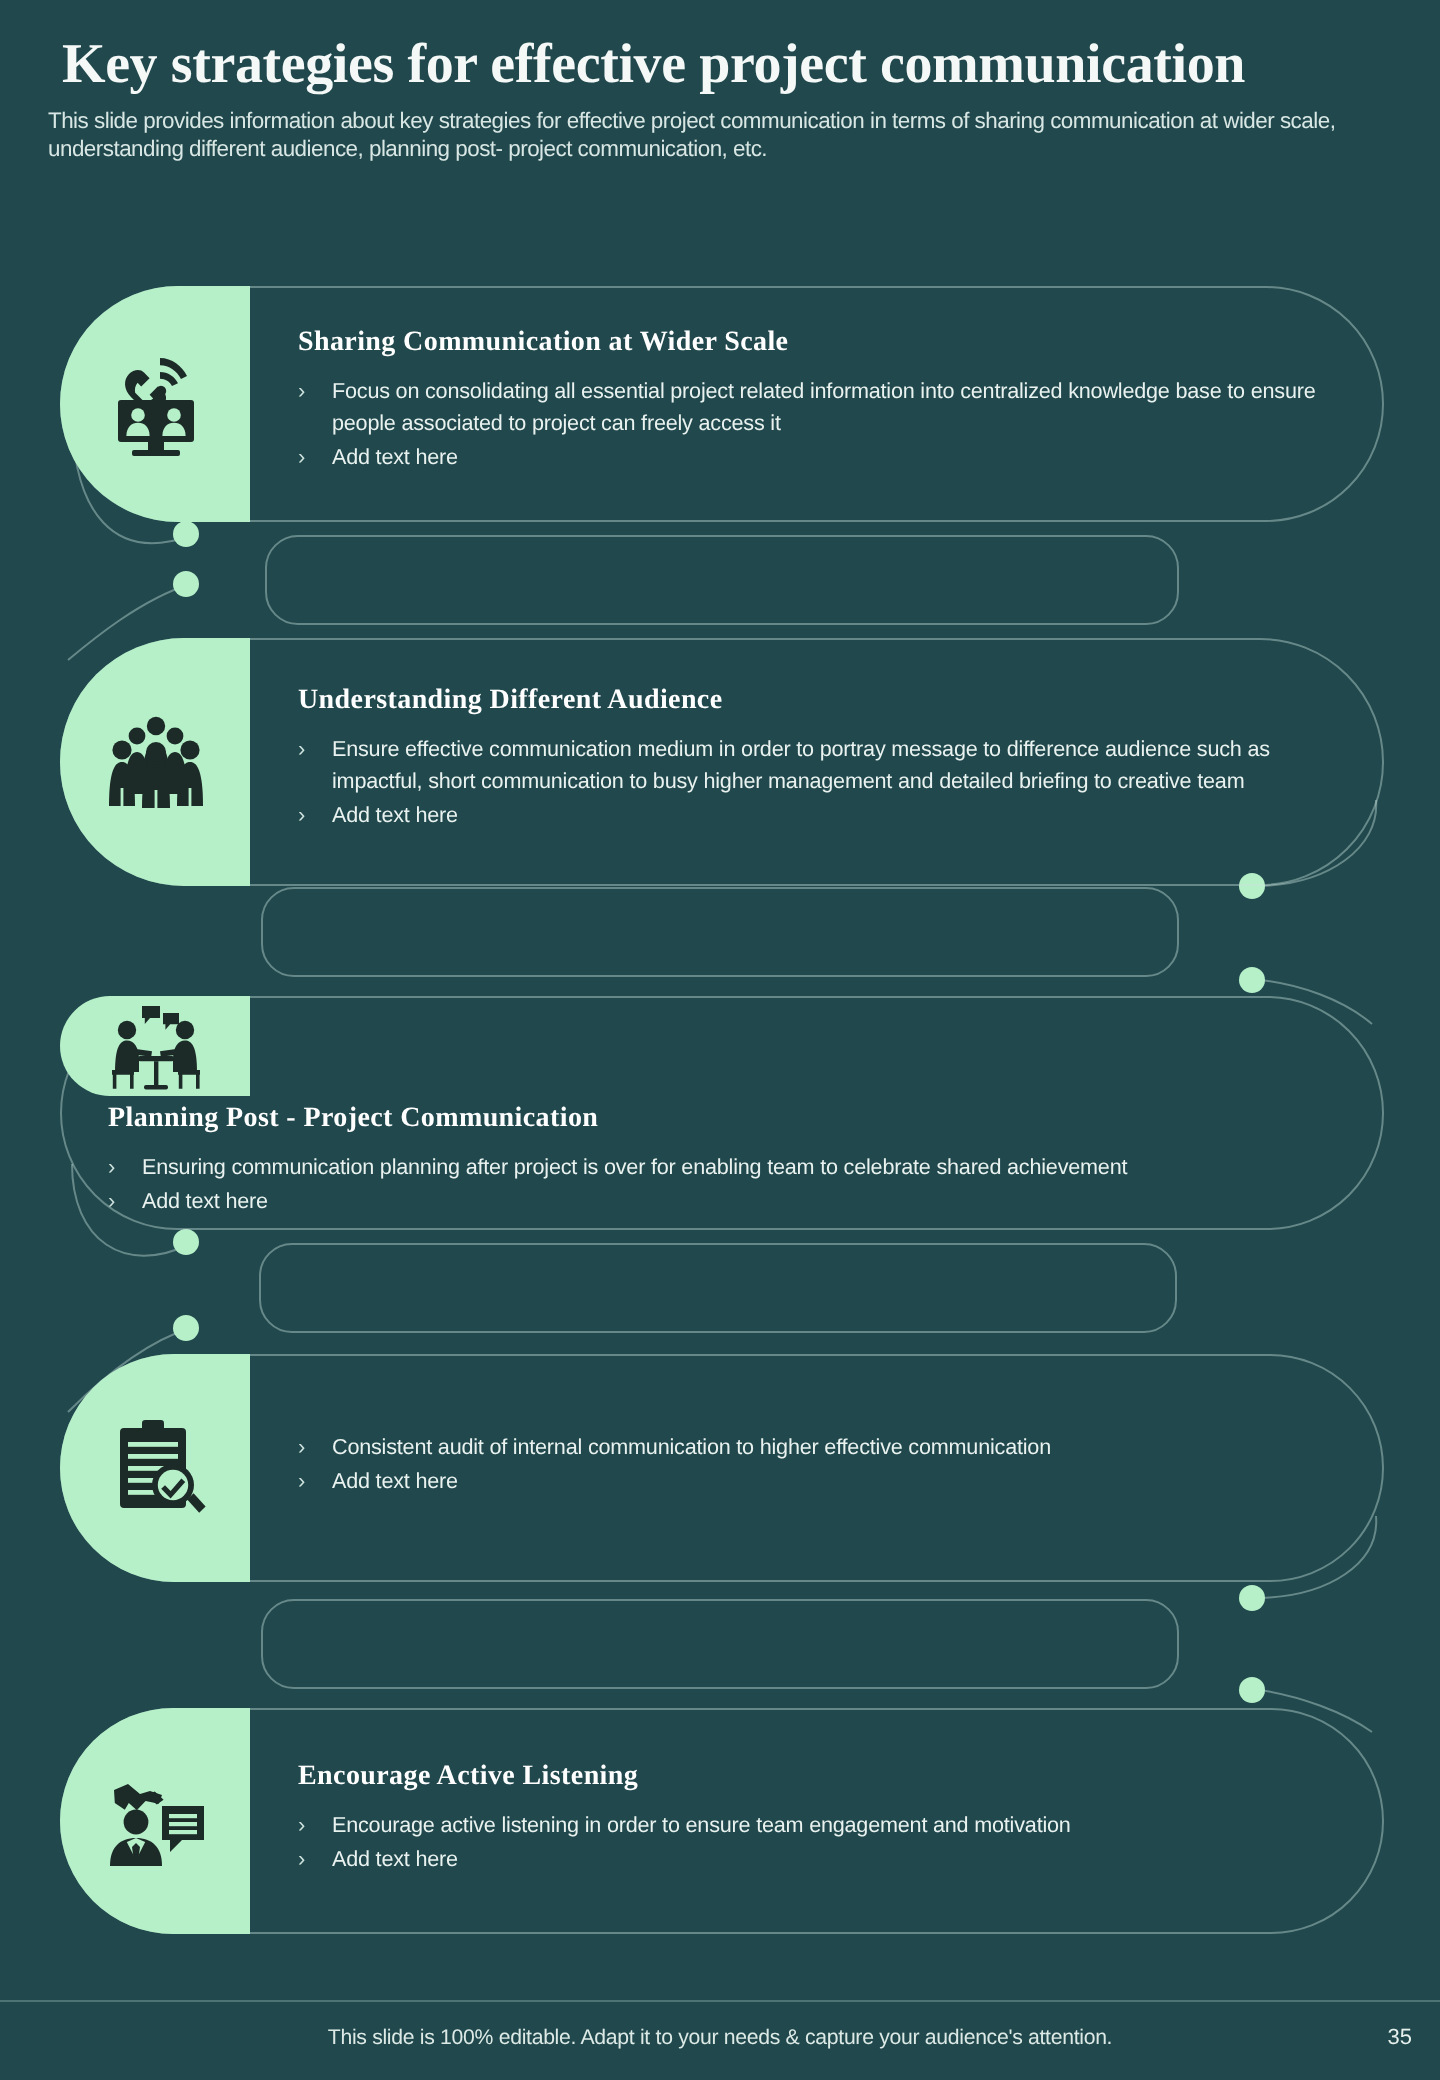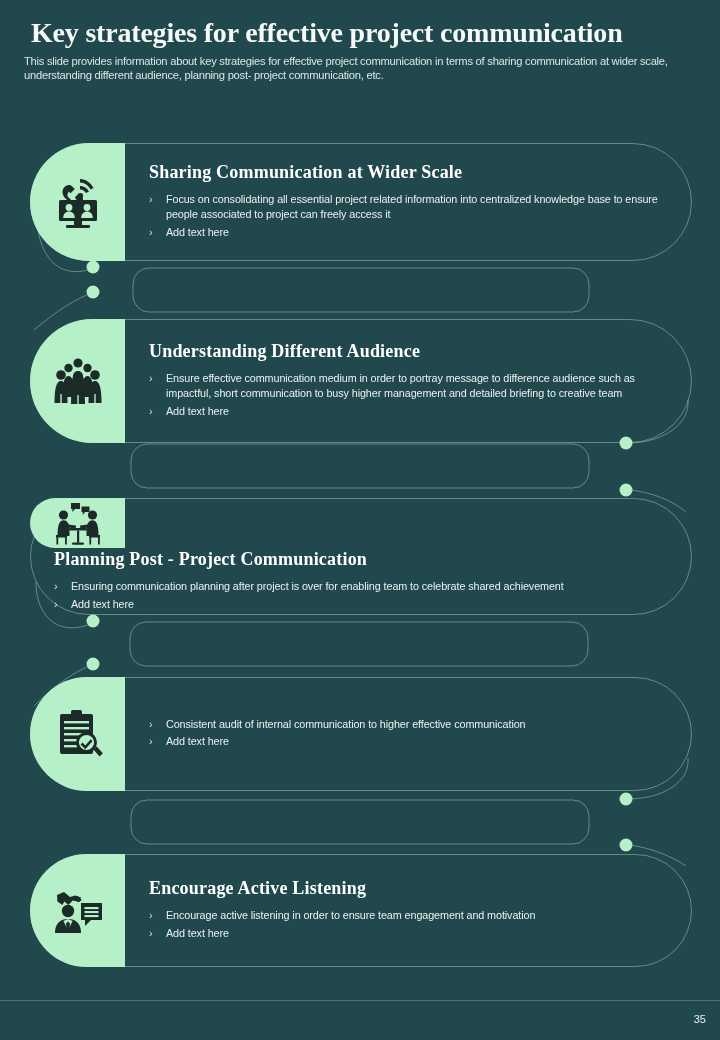--- a/index.html
+++ b/index.html
@@ -79,21 +79,21 @@
     padding-left:24px;
     padding-right:34px;
     display:flex;
     flex-direction:column;
     justify-content:center;
   }
 
   .card-title {
     font-family:"Liberation Serif", serif;
     font-weight:700;
-    font-size:18px;
+    font-size:14px;
     letter-spacing:0.2px;
     color:#ffffff;
     margin-bottom:9px;
     white-space:nowrap;
   }
 
   .bullets { list-style:none; }
 
   .bullet {
     display:flex;
@@ -375,15 +375,16 @@
         </li>
         <li class="bullet">
           <span class="bullet-marker">›</span>
           <span class="bullet-text">Add text here</span>
         </li>
       </ul>
     </div>
   </div>
 
   <div class="footer-rule"></div>
+  <div class="footer-text">This slide is 100% editable. Adapt it to your needs &amp; capture your audience's attention.</div>
   <div class="footer-page">35</div>
 
 </div>
 
 </body></html>

